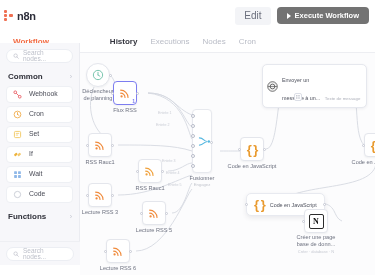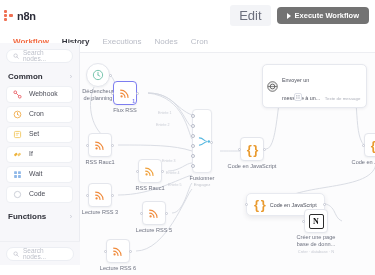--- a/index.html
+++ b/index.html
@@ -24,21 +24,21 @@
     position:absolute;display:block;border-radius:1px;background:#ef6f52;
   }
   .logo-mark i:nth-child(1){left:0;top:0;width:3px;height:3px;}
   .logo-mark i:nth-child(2){left:0;top:4px;width:3px;height:3px;}
   .logo-mark i:nth-child(3){left:0;top:8px;width:3px;height:3px;}
   .logo-mark i:nth-child(4){left:5px;top:4px;width:4px;height:3px;}
   .logo-text{font-size:11px;font-weight:700;letter-spacing:-.3px;color:#2d2e3a;}
 
   .header-right{margin-left:auto;display:flex;align-items:center;gap:6px;margin-right:6px;}
   .btn-edit{
-    font-size:13px;color:#6b6f7d;background:#f3f4f7;
+    font-size:10px;color:#6b6f7d;background:#f3f4f7;
     border:none;border-radius:3px;padding:4px 9px;line-height:1;cursor:pointer;
   }
   .btn-exec{
     display:flex;align-items:center;gap:4px;
     font-size:7.5px;color:#fff;background:#737373;
     border:none;border-radius:4px;padding:5px 10px;line-height:1;cursor:pointer;
     font-weight:600;
   }
   .btn-exec .play{
     width:0;height:0;border-style:solid;border-width:3px 0 3px 4px;
@@ -49,21 +49,21 @@
   .tabs{
     position:absolute;left:0;top:31px;width:375px;height:22px;
     background:#fff;border-bottom:1px solid #edeef2;
     display:flex;align-items:center;gap:13px;padding-left:13px;box-sizing:border-box;
   }
   .tab{font-size:8px;color:#b9bcc6;line-height:1;cursor:pointer;position:relative;padding-bottom:5px;padding-top:5px;}
   .tab.active{color:#f26b43;font-weight:600;}
   .tab.active:after{
     content:"";position:absolute;left:0;right:0;bottom:0;height:1.5px;background:#f26b43;border-radius:1px;
   }
-  .tab.strong{color:#35363f;font-weight:700;}
+  .tab.strong{color:#35363f;font-weight:700;margin-left:48px;}
 
   
   .sidebar{
     position:absolute;left:0;top:43px;width:80px;height:222px;
     background:#f7f7fa;border-right:1px solid #ebecf1;box-sizing:border-box;
     padding:6px 6px 0 6px;
   }
   .search-box{
     display:flex;align-items:center;gap:4px;
     background:#fff;border:1px solid #eceef3;border-radius:10px;

